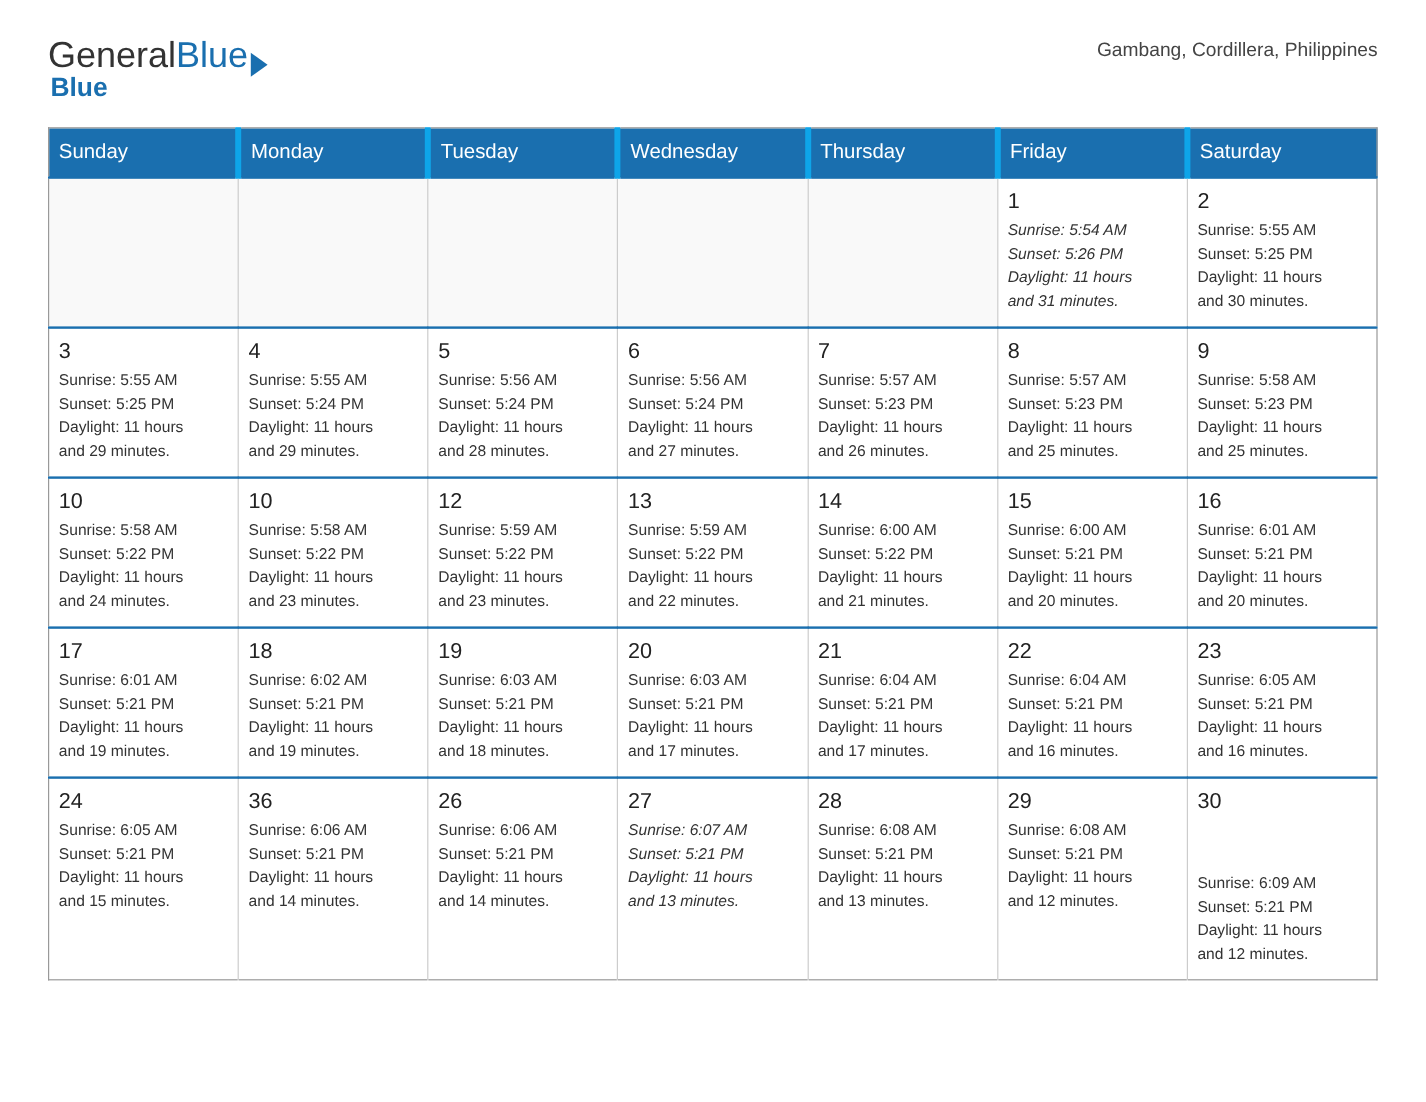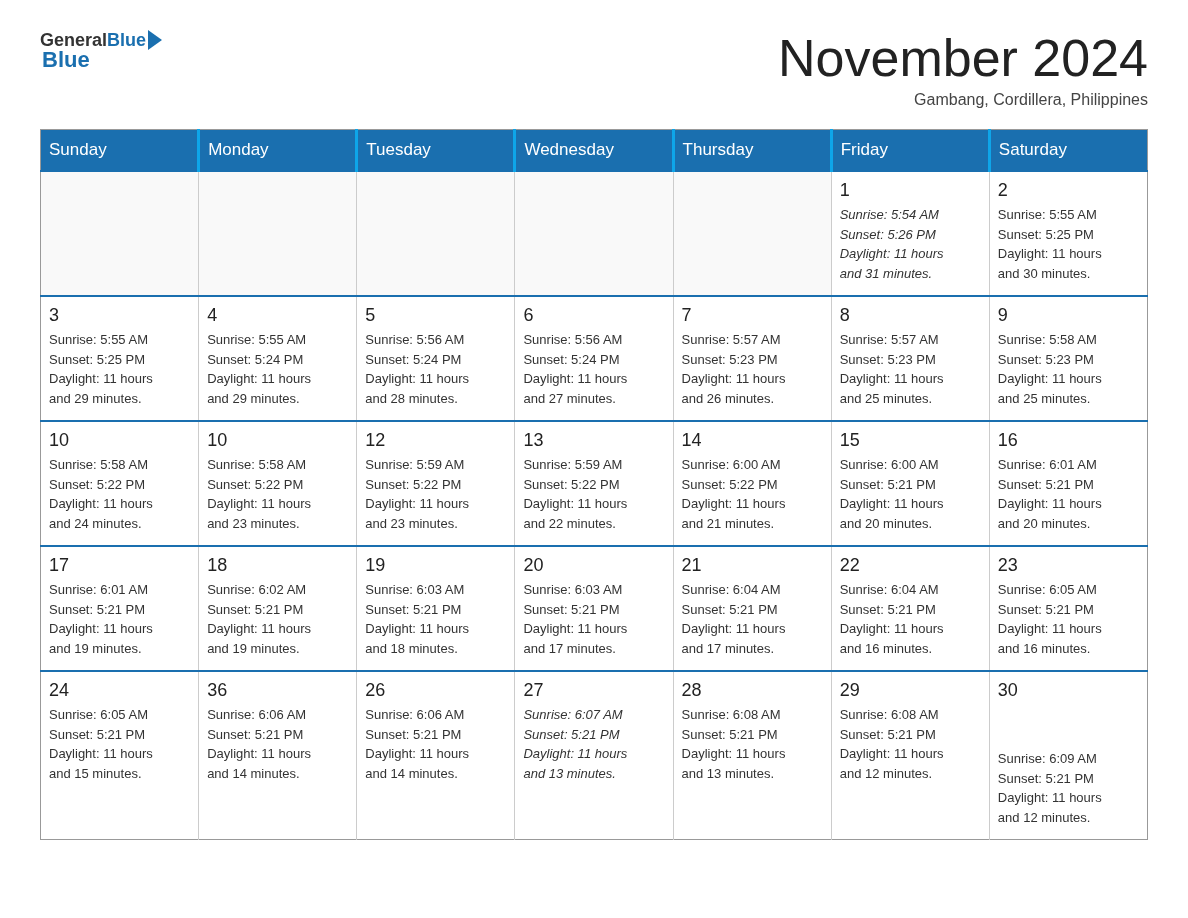--- a/index.html
+++ b/index.html
@@ -16,23 +16,23 @@
       align-items: flex-start;
       margin-bottom: 20px;
     }
     .logo-area {
       display: flex;
       flex-direction: column;
       align-items: flex-start;
     }
     .logo-text {
       display: flex;
-      align-items: center;
-      font-size: 18px;
-      font-weight: bold;
+      align-items: flex-end;
+      font-size: 30px;
+      font-weight: normal;
       color: #333;
     }
     .logo-blue {
       color: #1a6faf;
     }
     .logo-arrow {
       width: 0;
       height: 0;
       border-left: 14px solid #1a6faf;
       border-top: 10px solid transparent;
@@ -66,21 +66,21 @@
       border-collapse: collapse;
       border: 1px solid #999;
     }
     .calendar thead tr th {
       background: #1a6faf;
       color: #fff;
       padding: 10px 8px;
       font-size: 17px;
       font-weight: normal;
       text-align: left;
-      border-right: 3px solid #0ea5e9;
+      border-right: 5px solid #0ea5e9;
     }
     .calendar thead tr th:last-child {
       border-right: none;
     }
     .calendar tbody tr {
       border-top: 2px solid #1a6faf;
     }
     .calendar tbody tr td {
       vertical-align: top;
       padding: 8px 8px 12px 8px;
@@ -113,21 +113,20 @@
 <div class="header-area">
   <div class="logo-area">
     <div class="logo-text">
       <span>General</span>
       <span class="logo-blue">Blue</span>
       <div class="logo-arrow"></div>
     </div>
     <div class="logo-sub">Blue</div>
   </div>
   <div class="title-area">
-    <div class="main-title">November 2024</div>
     <div class="subtitle">Gambang, Cordillera, Philippines</div>
   </div>
 </div>
 
 <table class="calendar">
   <thead>
     <tr>
 
     <th>Sunday</th>
         <th>Monday</th>

